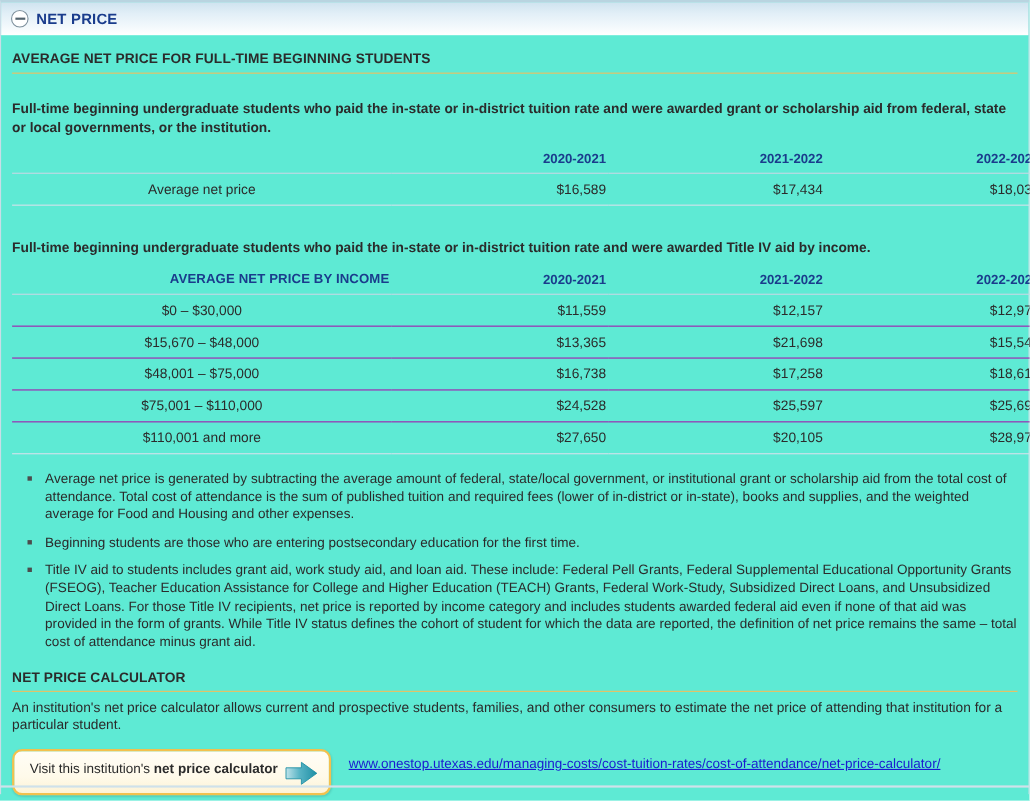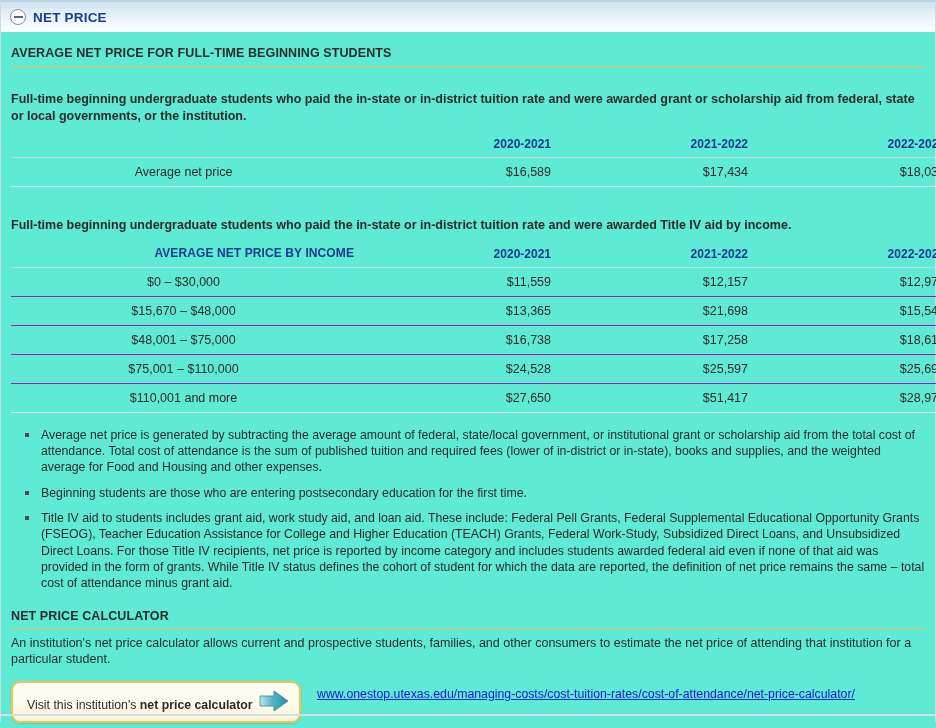--- a/index.html
+++ b/index.html
@@ -181,21 +181,21 @@
     line-height: 1.32;
     margin-top: 6px;
   }
   .calc-row {
     display: flex;
     align-items: flex-start;
     margin-top: 13px;
   }
   .calc-button {
     display: flex;
-    align-items: flex-end;
+    align-items: flex-start;
     border: 2px solid #f2c14e;
     border-radius: 9px;
     background: linear-gradient(to bottom, #fffdf6 0%, #fffaea 60%, #fdf3d6 100%);
     box-shadow: 0 1px 2px rgba(0,0,0,0.12);
     padding: 9px 10px 9px 14px;
     box-sizing: border-box;
     width: 290px;
     height: 42px;
     cursor: pointer;
   }
@@ -315,21 +315,21 @@
         </tr>
         <tr>
           <td class="label-col">$75,001 – $110,000</td>
           <td>$24,528</td>
           <td>$25,597</td>
           <td>$25,697</td>
         </tr>
         <tr>
           <td class="label-col">$110,001 and more</td>
           <td>$27,650</td>
-          <td>$51,417</td>
+          <td>$20,105</td>
           <td>$28,972</td>
         </tr>
       </tbody>
     </table>
 
     <ul class="notes">
       <li>Average net price is generated by subtracting the average amount of federal, state/local government, or institutional grant or scholarship aid from the total cost of attendance. Total cost of attendance is the sum of published tuition and required fees (lower of in-district or in-state), books and supplies, and the weighted average for Food and Housing and other expenses.</li>
       <li>Beginning students are those who are entering postsecondary education for the first time.</li>
       <li>Title IV aid to students includes grant aid, work study aid, and loan aid. These include: Federal Pell Grants, Federal Supplemental Educational Opportunity Grants (FSEOG), Teacher Education Assistance for College and Higher Education (TEACH) Grants, Federal Work-Study, Subsidized Direct Loans, and Unsubsidized Direct Loans. For those Title IV recipients, net price is reported by income category and includes students awarded federal aid even if none of that aid was provided in the form of grants. While Title IV status defines the cohort of student for which the data are reported, the definition of net price remains the same – total cost of attendance minus grant aid.</li>
     </ul>

